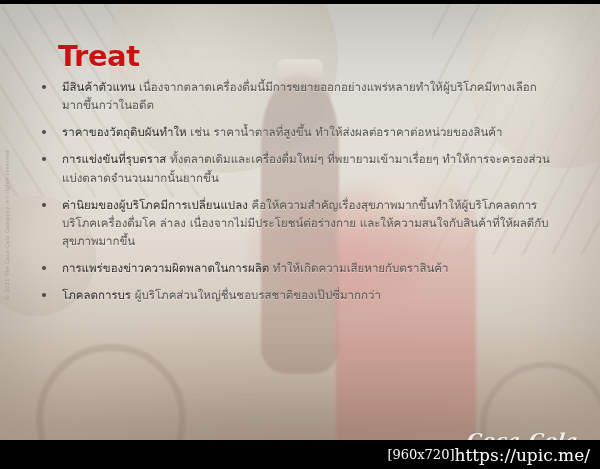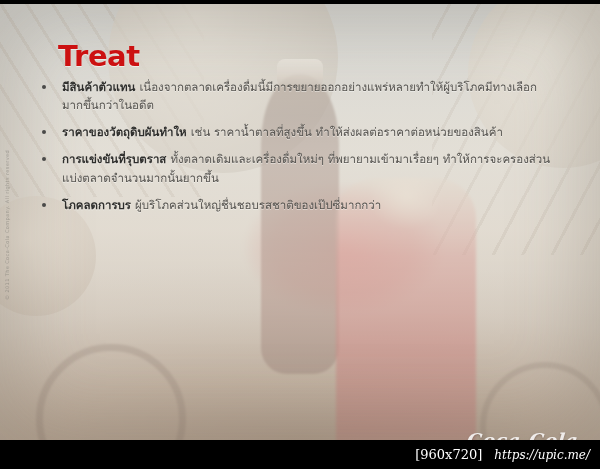--- a/index.html
+++ b/index.html
@@ -165,21 +165,21 @@
   li.bullet-item:last-child{ margin-bottom:0; }
 
   li.bullet-item .bullet-dot{
     position:absolute;
     left:6px; top:7px;
     width:4px; height:4px;
     border-radius:50%;
     background:#4a4a48;
   }
   .lead{
-    font-weight:bold;
+    font-weight:normal;
     color:#2e2e2c;
     margin-top:7px;
   }
   .rest{ color:#55534f; }
 
   
   #left-watermark{
     position:absolute;
     left:4px; top:300px;
     width:140px;
@@ -206,32 +206,31 @@
   
   #footer-bar{
     position:absolute;
     left:0; bottom:0;
     width:600px; height:29px;
     background:#000;
     display:flex;
     align-items:center;
     justify-content:flex-end;
     padding-right:10px;
-    gap:12px;
+    gap:0;
   }
   #footer-dimensions{
     font-family:"DejaVu Serif","Liberation Serif",serif;
     font-size:13px;
     color:#ffffff;
   }
   #footer-url{
     font-family:"DejaVu Serif","Liberation Serif",serif;
-    font-size:12px;
+    font-size:17px;
     color:#ffffff;
-    font-style:italic;
   }
   
   #frame-top{ position:absolute; left:0; top:0; width:600px; height:4px; background:#000; }
 </style>
 </head>
 <body>
 
 <div id="slide-viewer">
 
   <div id="frame-top"></div>
@@ -268,21 +267,29 @@
       <li class="bullet-item">
         <span class="bullet-dot"></span>
         <span class="lead">ราคาของวัตถุดิบผันทำให </span><span class="rest">เช่น ราคาน้ำตาลที่สูงขึ้น ทำให้ส่งผลต่อราคาต่อหน่วยของสินค้า</span>
       </li>
 
       <li class="bullet-item">
         <span class="bullet-dot"></span>
         <span class="lead">การแข่งขันที่รุบตราส </span><span class="rest">ทั้งตลาดเดิมและเครื่องดื่มใหม่ๆ ที่พยายามเข้ามาเรื่อยๆ ทำให้การจะครองส่วนแบ่งตลาดจำนวนมากนั้นยากขึ้น</span>
       </li>
 
-
+      <li class="bullet-item">
+        <span class="bullet-dot"></span>
+        <span class="lead">ค่านิยมของผู้บริโภคมีการเปลี่ยนแปลง </span><span class="rest">คือให้ความสำคัญเรื่องสุขภาพมากขึ้นทำให้ผู้บริโภคลดการบริโภคเครื่องดื่มโค ล่าลง เนื่องจากไม่มีประโยชน์ต่อร่างกาย และให้ความสนใจกับสินค้าที่ให้ผลดีกับสุขภาพมากขึ้น</span>
+      </li>
+
+      <li class="bullet-item">
+        <span class="bullet-dot"></span>
+        <span class="lead">การแพร่ของข่าวความผิดพลาดในการผลิต </span><span class="rest">ทำให้เกิดความเสียหายกับตราสินค้า</span>
+      </li>
 
       <li class="bullet-item">
         <span class="bullet-dot"></span>
         <span class="lead">โภคลดการบร </span><span class="rest">ผู้บริโภคส่วนใหญ่ชื่นชอบรสชาติของเป๊ปซี่มากกว่า</span>
       </li>
 
     </ul>
   </div>
 
   <div id="left-watermark">© 2011 The Coca-Cola Company.  All rights reserved</div>

